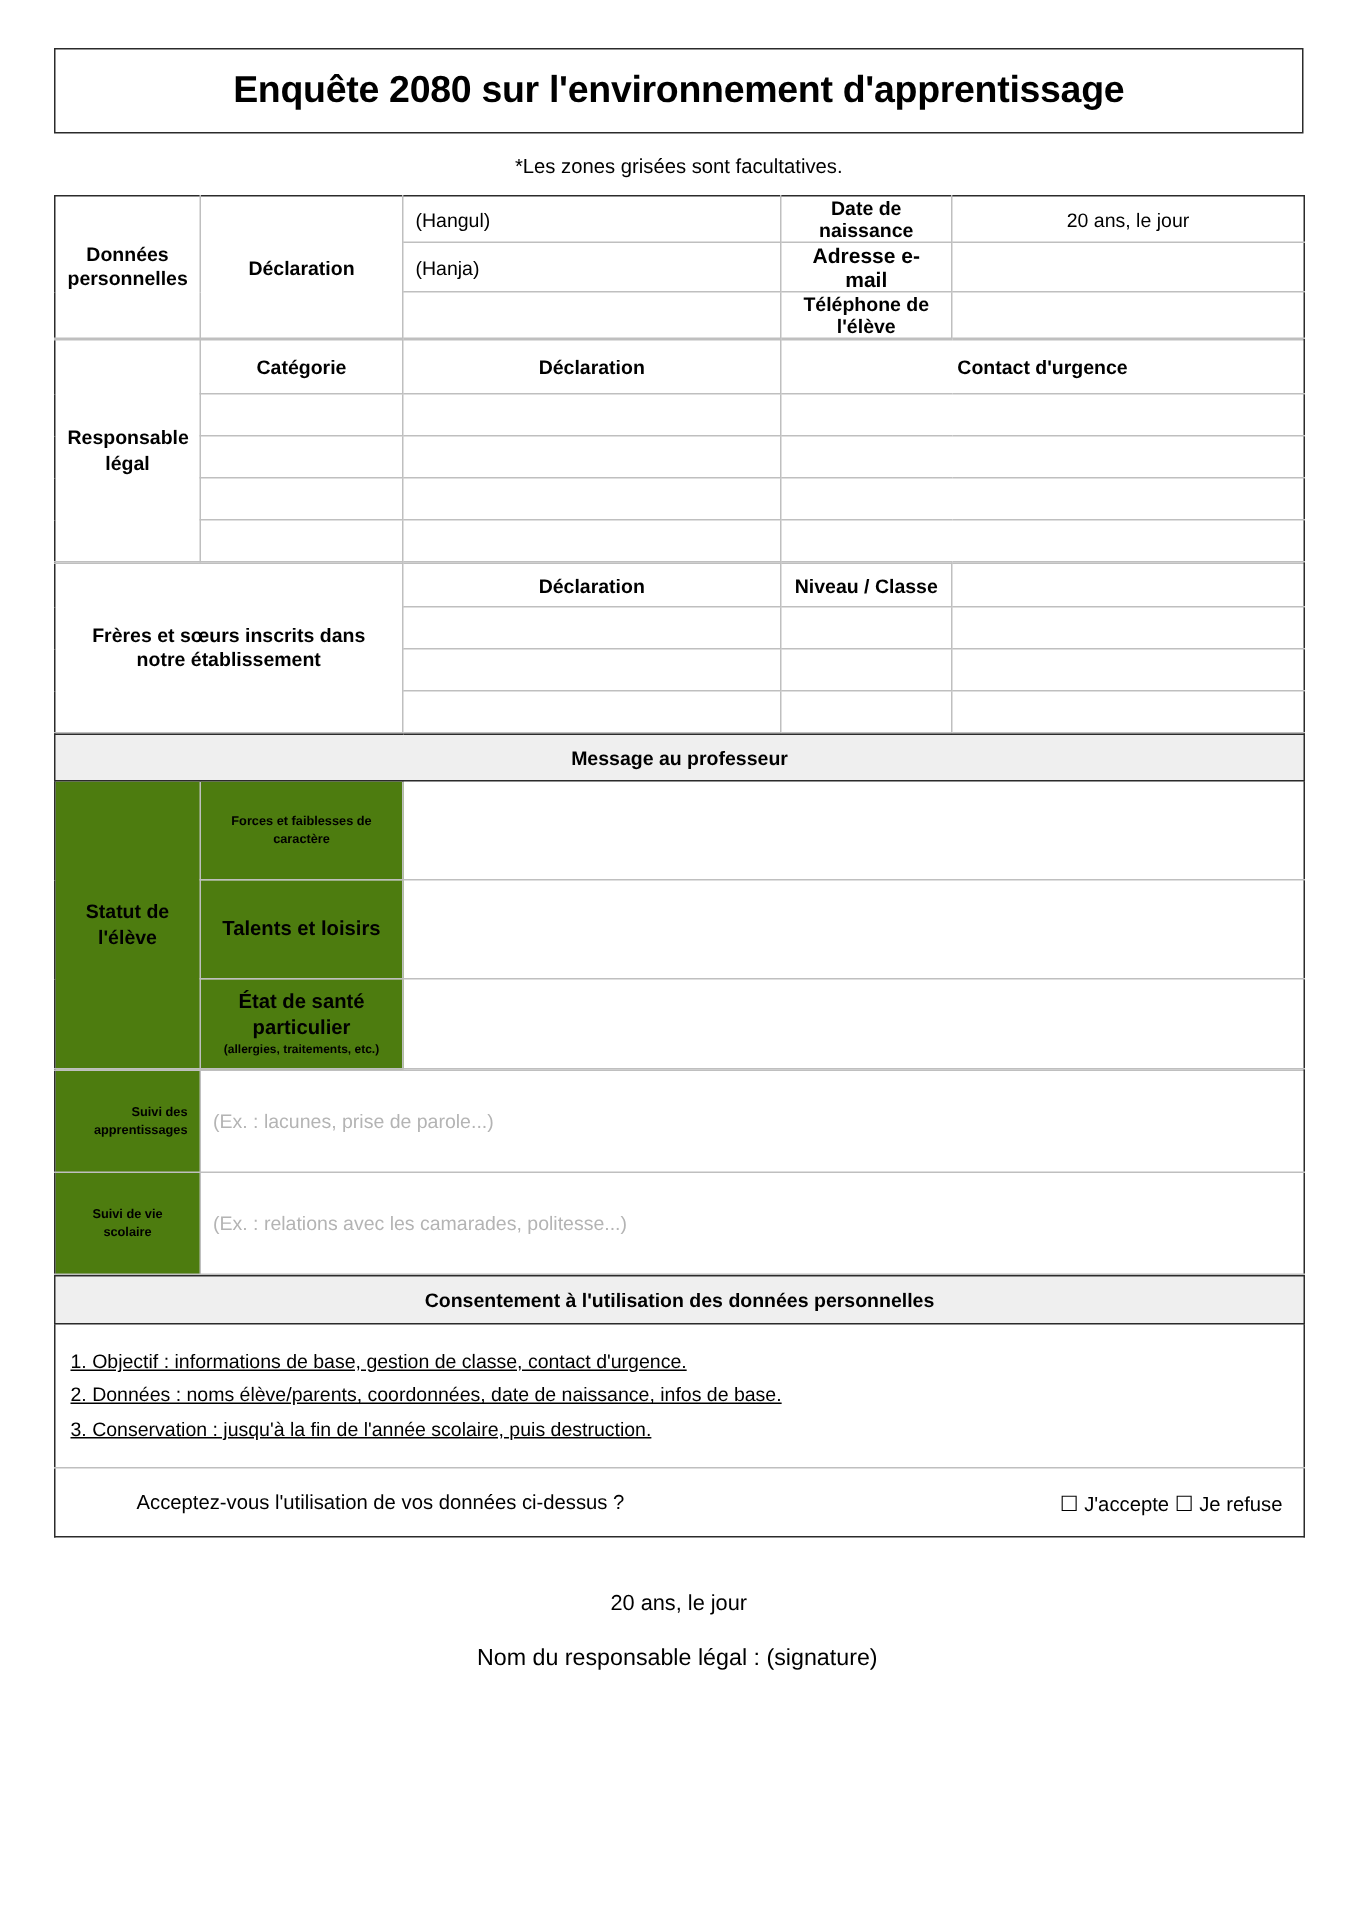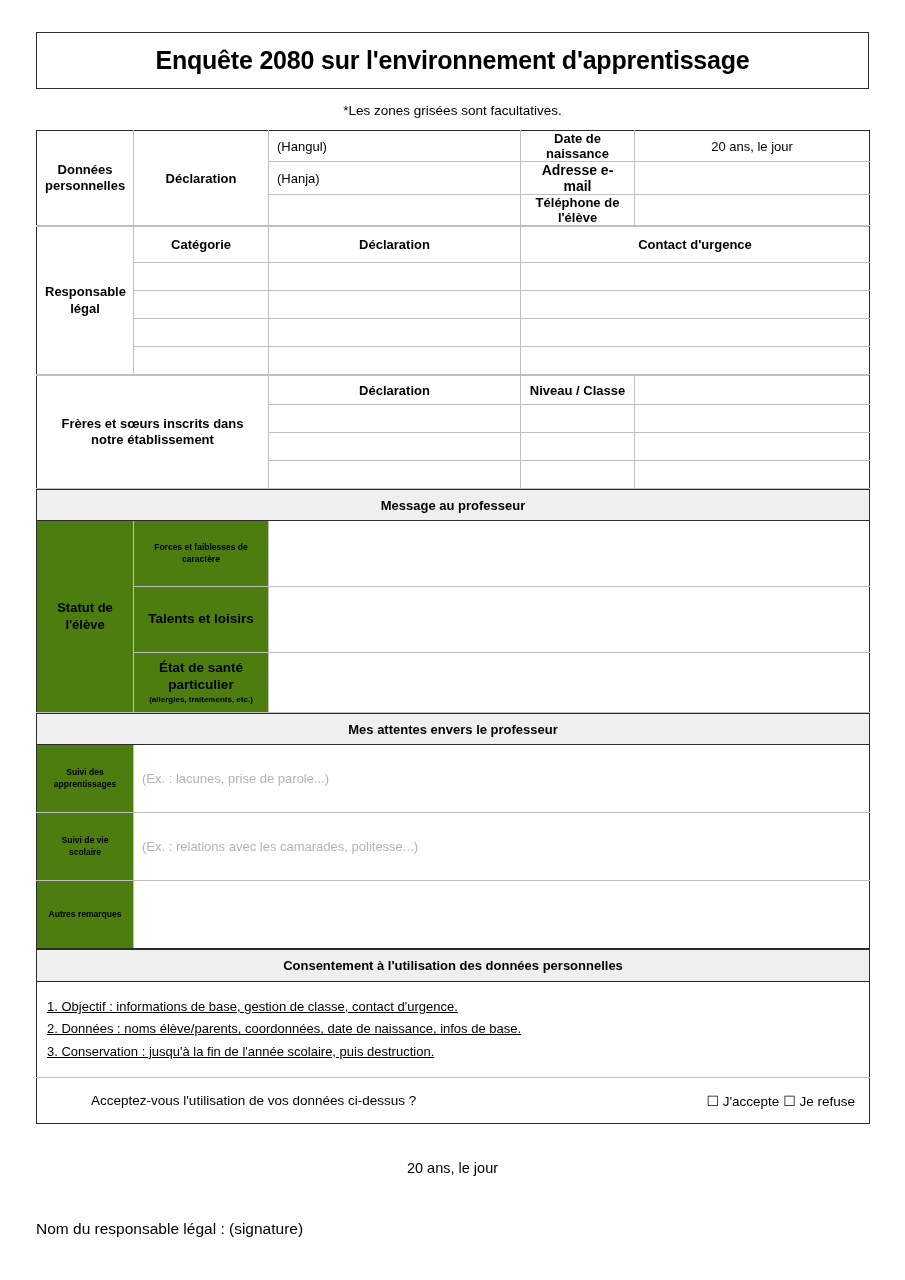--- a/index.html
+++ b/index.html
@@ -165,23 +165,23 @@
   }
   .cb { font-size: 14px; }
 
   
   .footer { margin-top: 36px; }
   .footer-date {
     text-align: center;
     font-size: 14.5px;
   }
   .footer-sign {
-    text-align: left;
+    text-align: center;
     font-size: 15.5px;
-    margin-top: 44px;
+    margin-top: 20px;
     padding-right: 2px;
   }
 </style>
 </head>
 <body>
 
 <div class="page">
 
   <div class="title-box">
     <div class="title-text">Enquête 2080 sur l'environnement d'apprentissage</div>
@@ -320,40 +320,31 @@
     </tr>
   </tbody>
     </table>
 
   <table class="form">
     <colgroup>
       <col style="width:97px">
         <col style="width:736px">
     </colgroup>
     <tbody>
-        <tr>
-      <td colspan="2" class="banner outer-left outer-right outer-top outer-bottom">Mes attentes envers le professeur</td>
-    </tr>
-    <tr>
-      <td class="grey outer-left" style="height:68px;text-align:center">
+    <tr>
+      <td class="grey outer-left" style="height:68px;text-align:right">
         <span class="sublabel-xs">Suivi des apprentissages</span>
       </td>
       <td class="placeholder outer-right">(Ex. : lacunes, prise de parole...)</td>
     </tr>
     <tr>
       <td class="grey outer-left" style="height:68px;text-align:center">
         <span class="sublabel-xs">Suivi de vie scolaire</span>
       </td>
       <td class="placeholder outer-right">(Ex. : relations avec les camarades, politesse...)</td>
-    </tr>
-    <tr>
-      <td class="grey outer-left outer-bottom" style="height:68px;text-align:center">
-        <span class="sublabel-xs">Autres remarques</span>
-      </td>
-      <td class="placeholder outer-right outer-bottom"></td>
     </tr>
   </tbody>
     </table>
 
   <table class="form">
     <colgroup>
         <col style="width:833px">
       </colgroup>
     <tbody>
         <tr>

